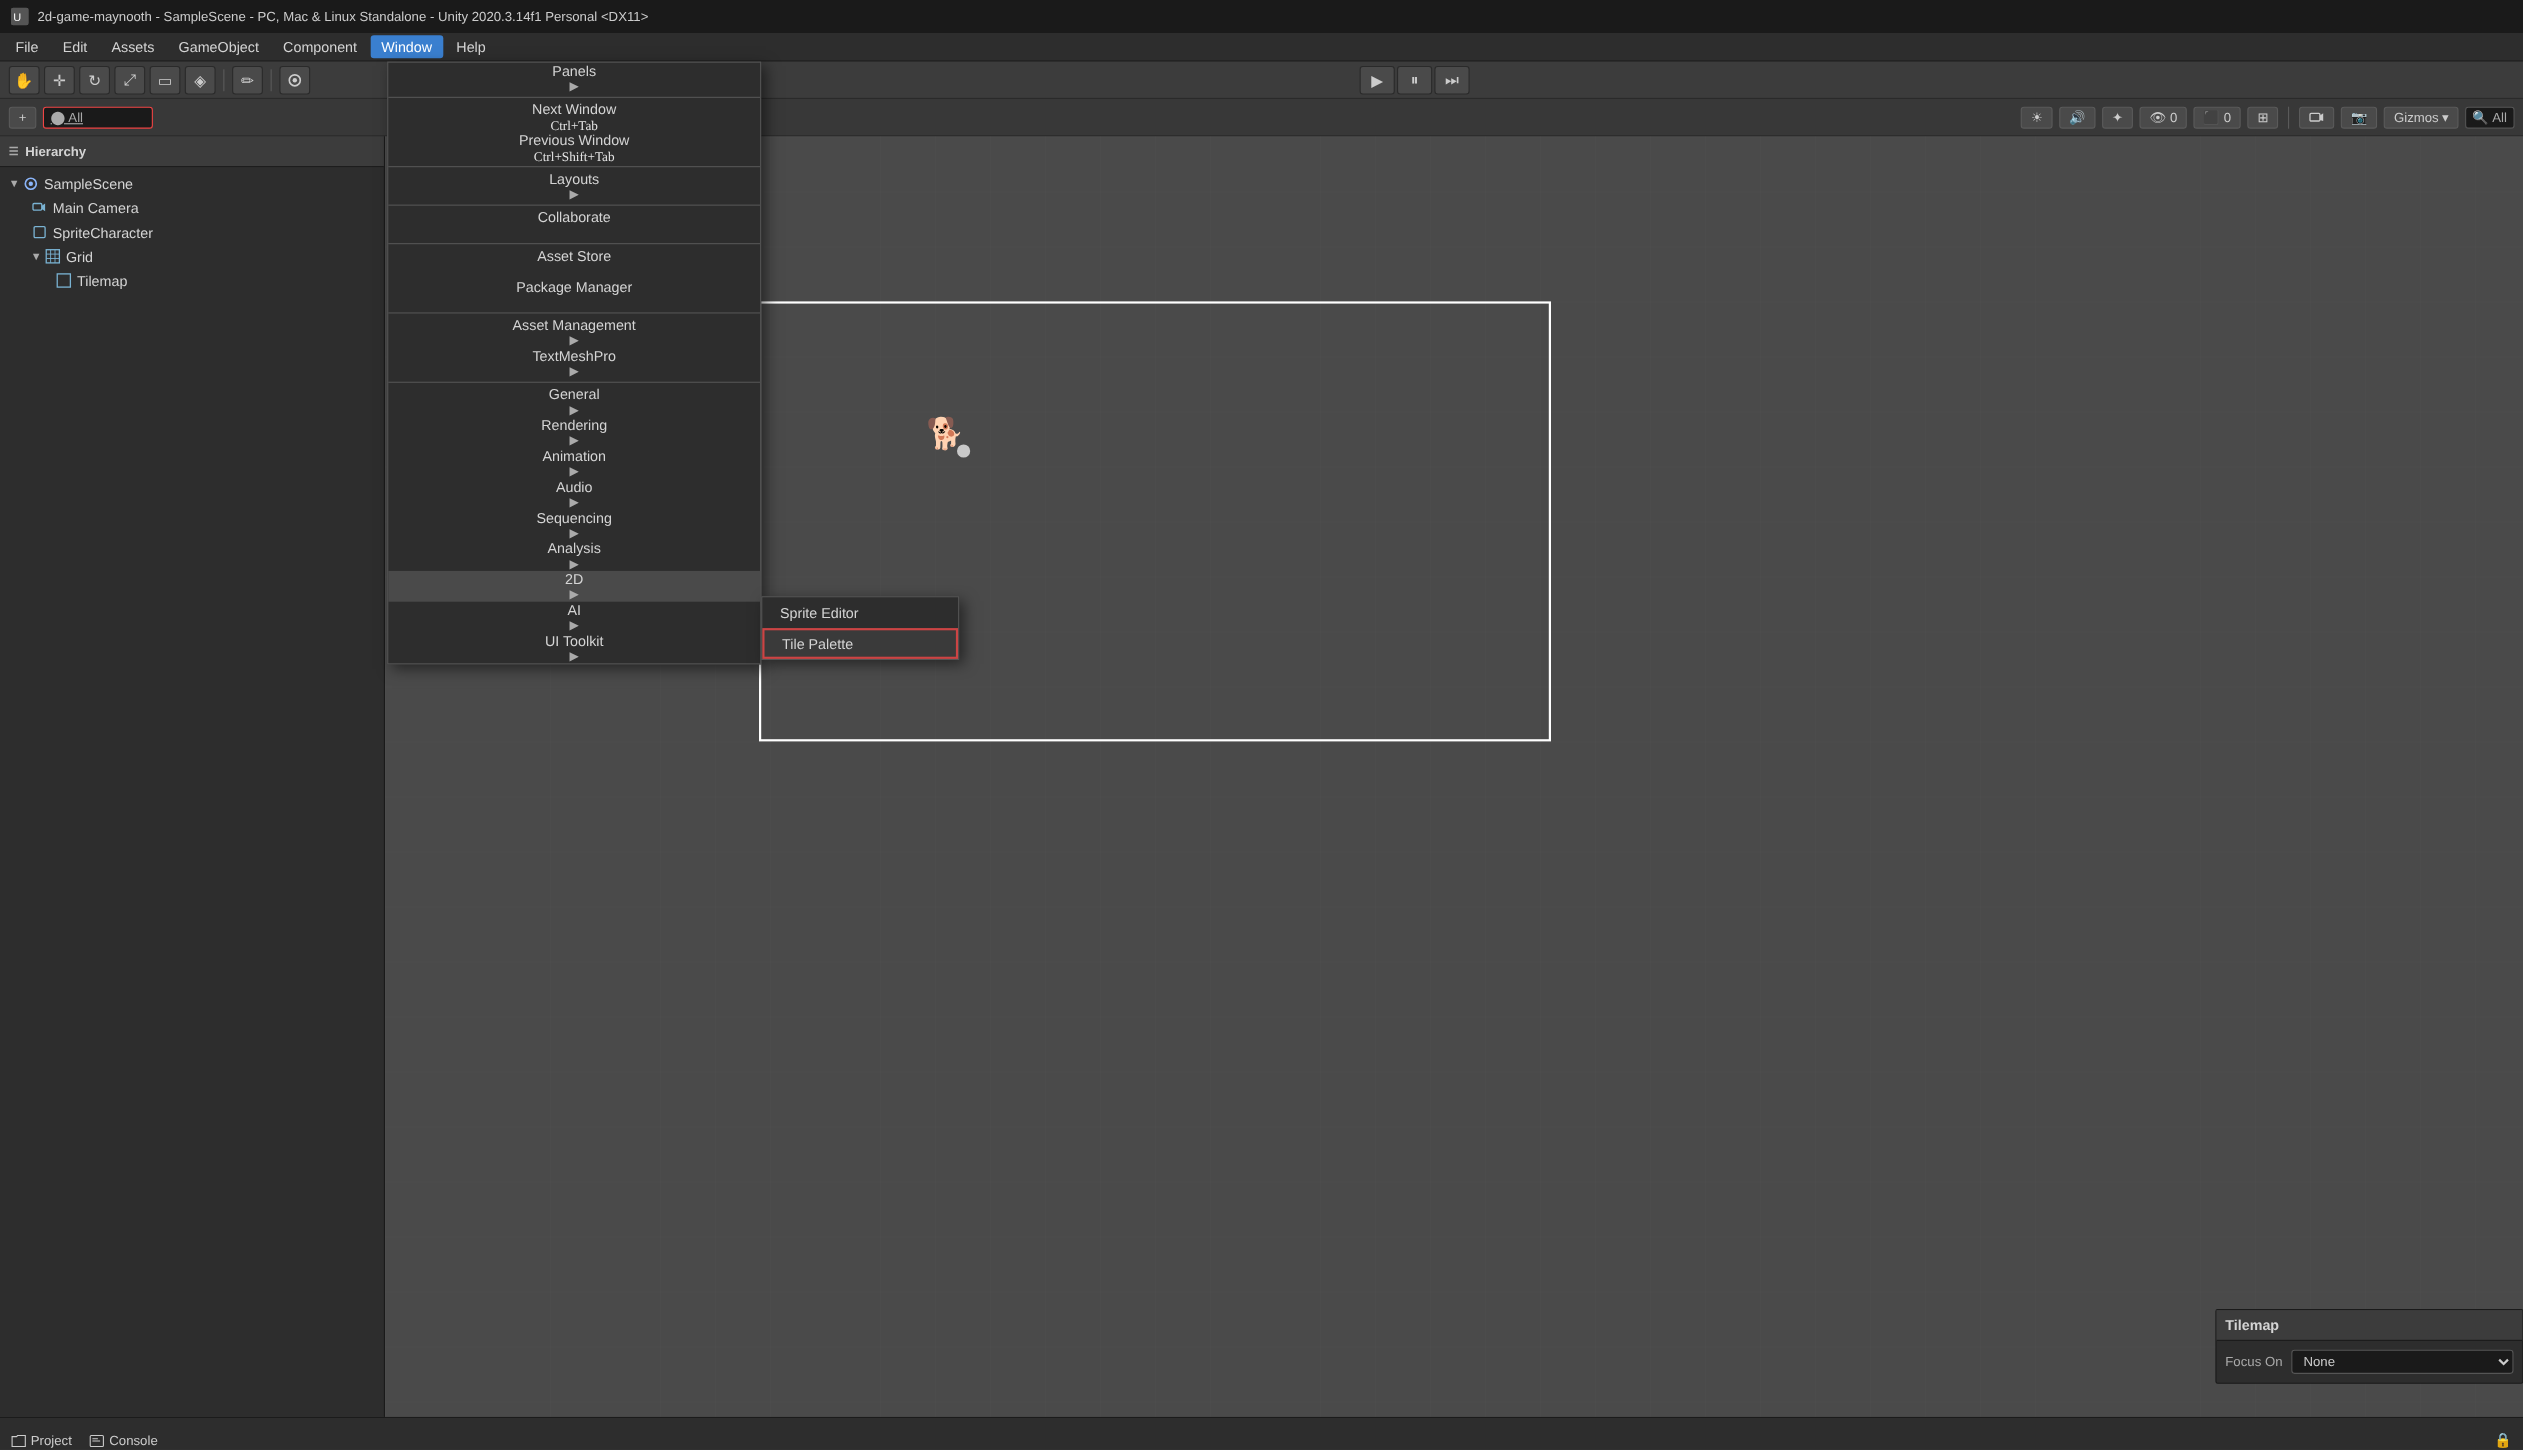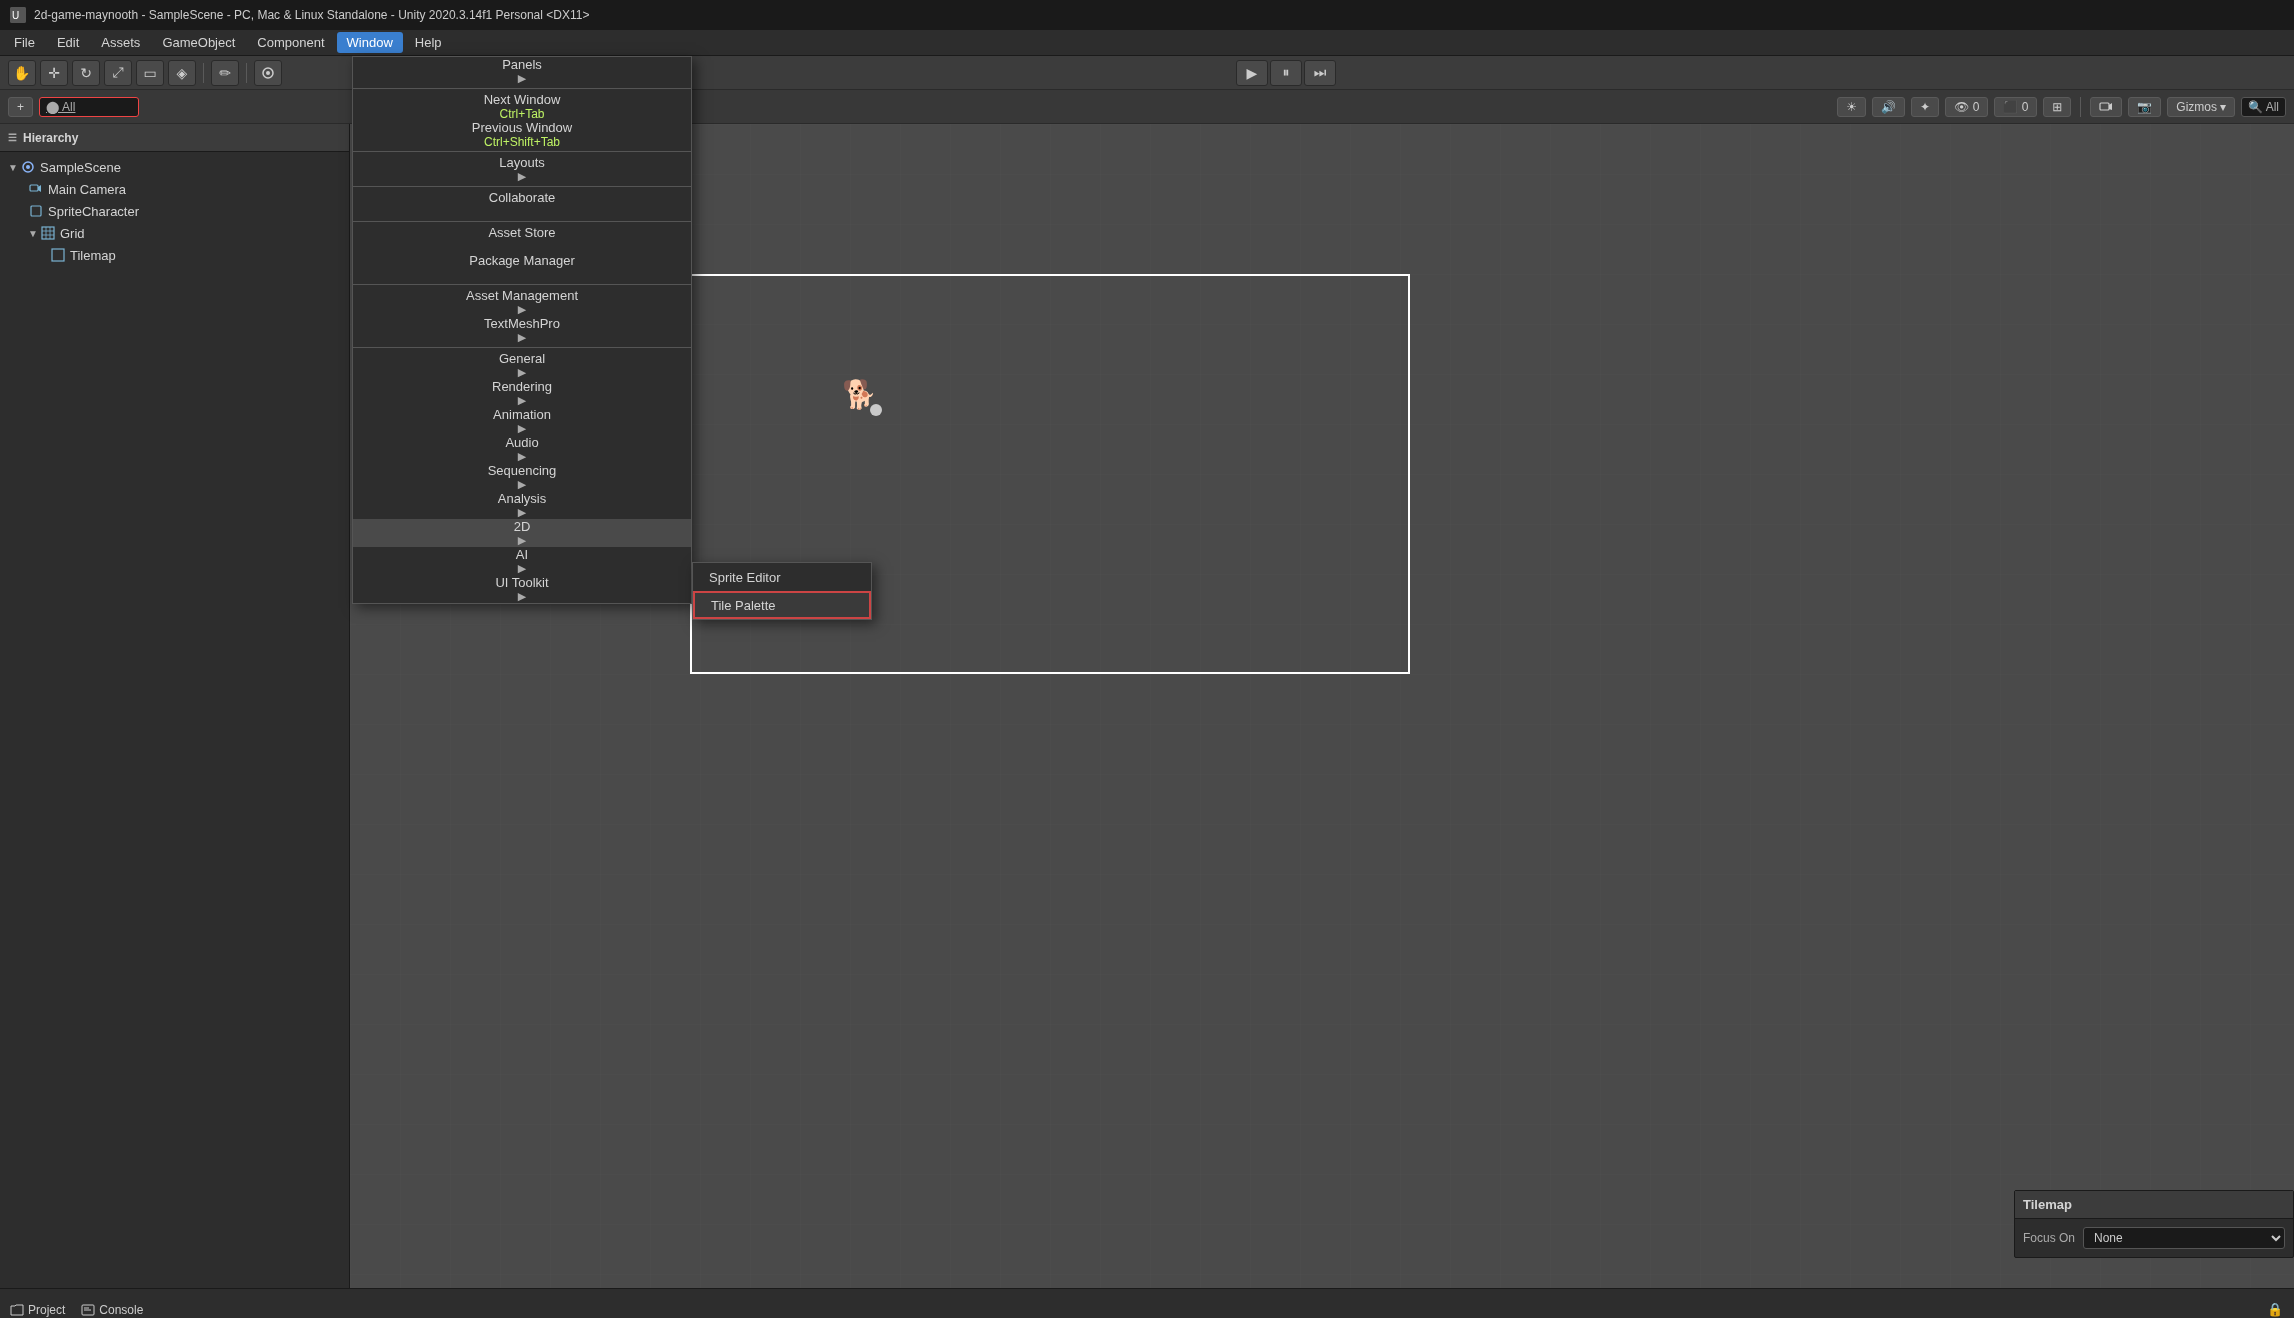--- a/index.html
+++ b/index.html
@@ -332,22 +332,23 @@
       justify-content: space-between;
       flex-direction: column;
     }
     .menu-section-item.highlighted { background: #4a4a4a; justify-content: space-between; }
     .menu-separator {
       height: 1px;
       background: #555;
       margin: 3px 0;
     }
     .menu-shortcut {
-      color: #bef264;
-      font-size: 12px;
+      color: #e5e5e5;
+      font-size: 12px;
+      font-family: Liberation Serif, serif;
     }
     .menu-arrow { color: #aaa; font-size: 11px; }
 
     
     .submenu-2d {
       position: absolute;
       top: 56px;
       left: 692px;
       width: 180px;
       background: #2d2d2d;
@@ -640,20 +641,20 @@
     <span>AI</span>
     <span class="menu-arrow">▶</span>
   </div>
 
   <div class="menu-section-item">
     <span>UI Toolkit</span>
     <span class="menu-arrow">▶</span>
   </div>
 </div>
 
-<div class="submenu-2d" style="top: 562px; left: 692px;">
+<div class="submenu-2d" style="top: 542px; left: 692px;">
   <div class="submenu-item">
     <span>Sprite Editor</span>
   </div>
   <div class="submenu-item tile-palette-item">
     <span>Tile Palette</span>
   </div>
 </div>
 
 </body></html>

